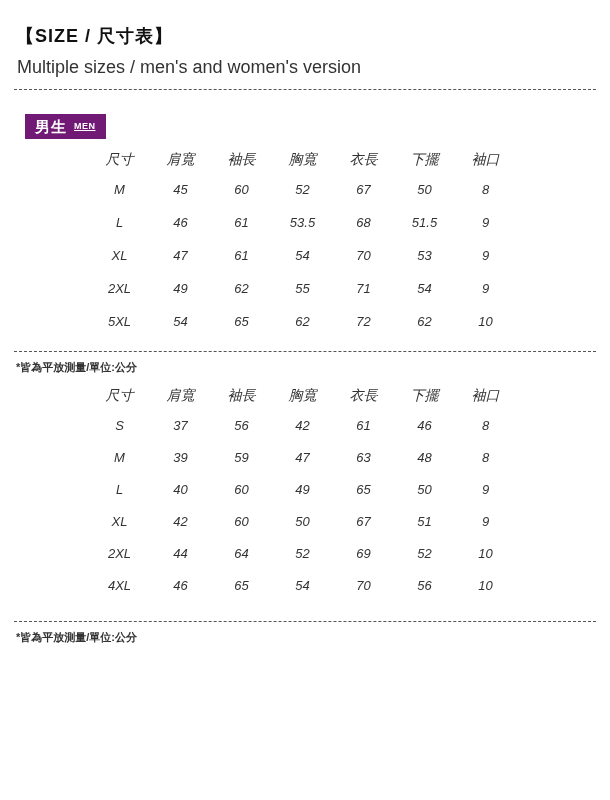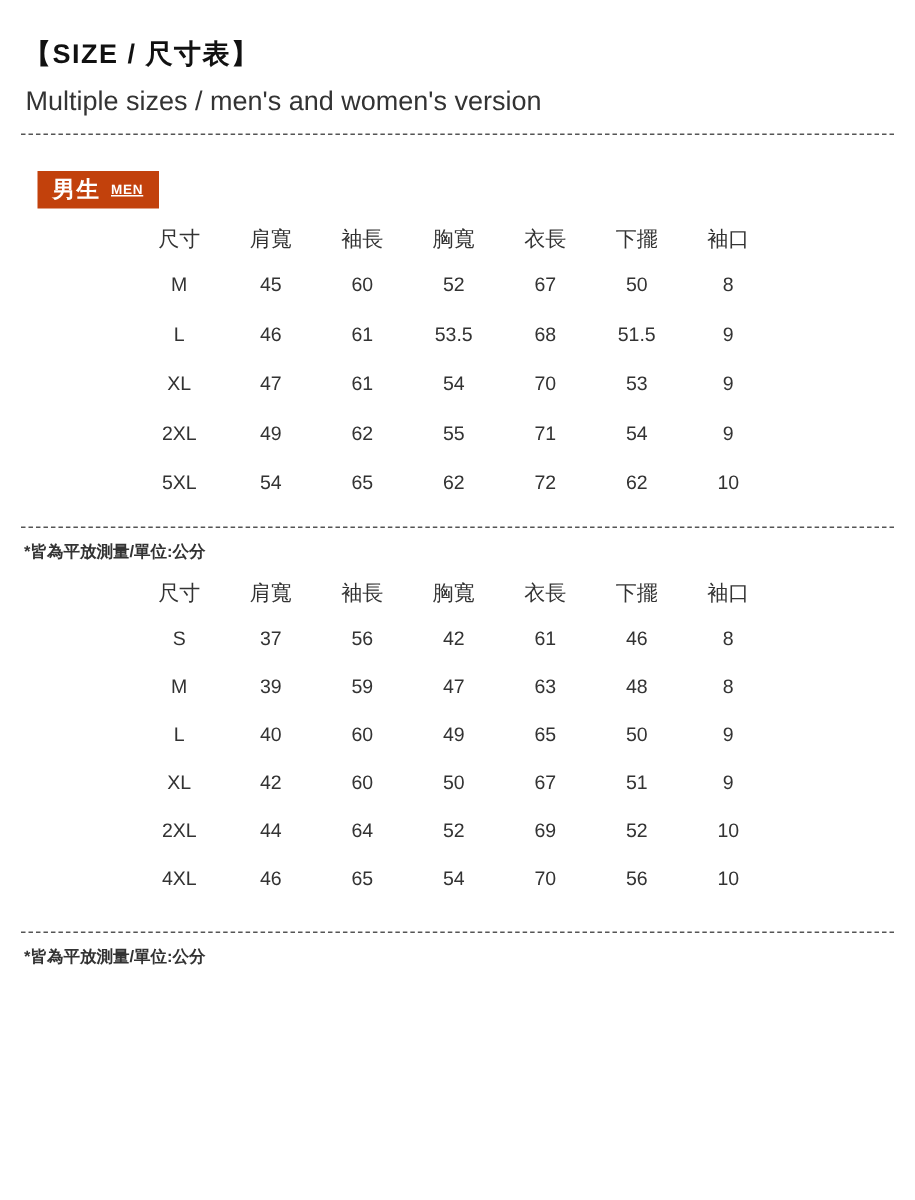--- a/index.html
+++ b/index.html
@@ -32,21 +32,21 @@
   }
   .divider {
     border: none;
     border-top: 1px dashed #555555;
     margin: 11px 14px 0 14px;
     height: 0;
   }
   .badge {
     display: inline-flex;
     align-items: flex-end;
-    background: #c2410c;
+    background: #701a75;
     color: #ffffff;
     height: 25px;
     padding: 0 10px;
     margin: 24px 0 0 25px;
     box-sizing: border-box;
   }
   .badge .zh {
     font-size: 15px;
     font-weight: bold;
     line-height: 25px;
@@ -57,20 +57,21 @@
     font-weight: bold;
     margin-left: 7px;
     letter-spacing: 0.5px;
     line-height: 25px;
     text-decoration: underline;
   }
   table.size-table {
     border-collapse: collapse;
     table-layout: fixed;
     margin: 8px 0 0 89px;
+    font-style: italic;
   }
   table.size-table th,
   table.size-table td {
     width: 61px;
     text-align: center;
     vertical-align: middle;
     padding: 0;
     font-weight: normal;
     color: #333333;
     white-space: nowrap;

